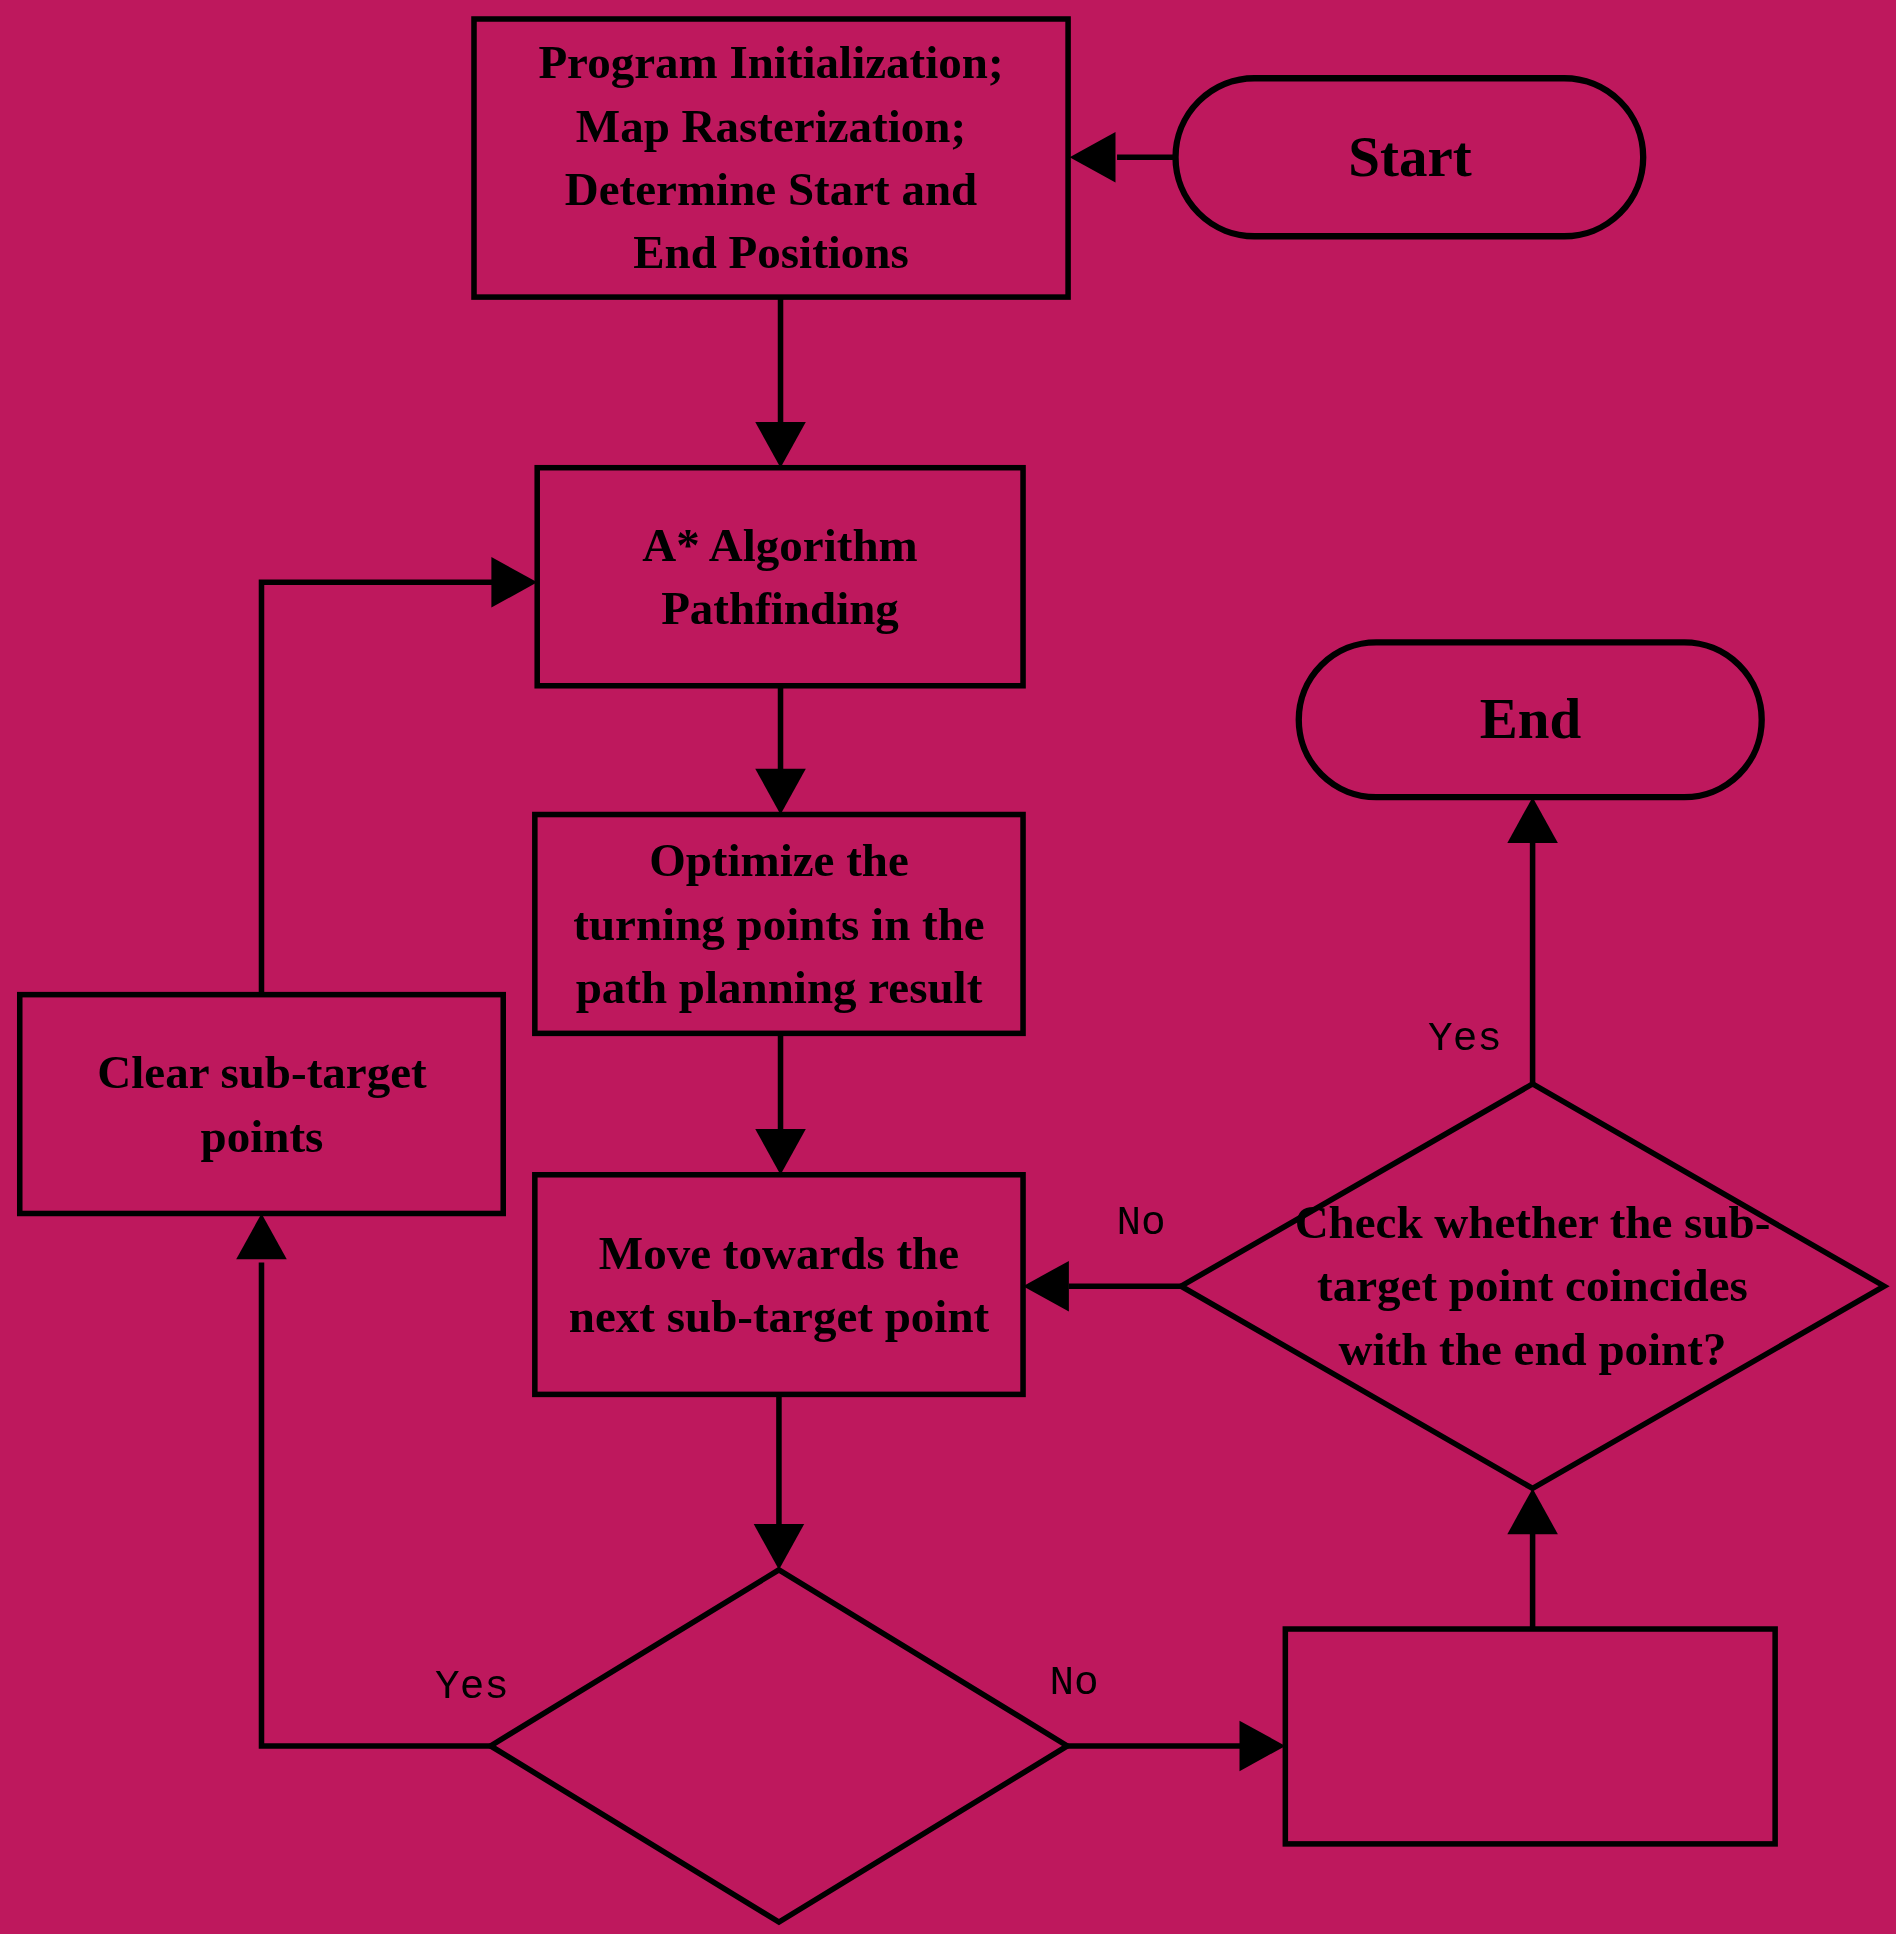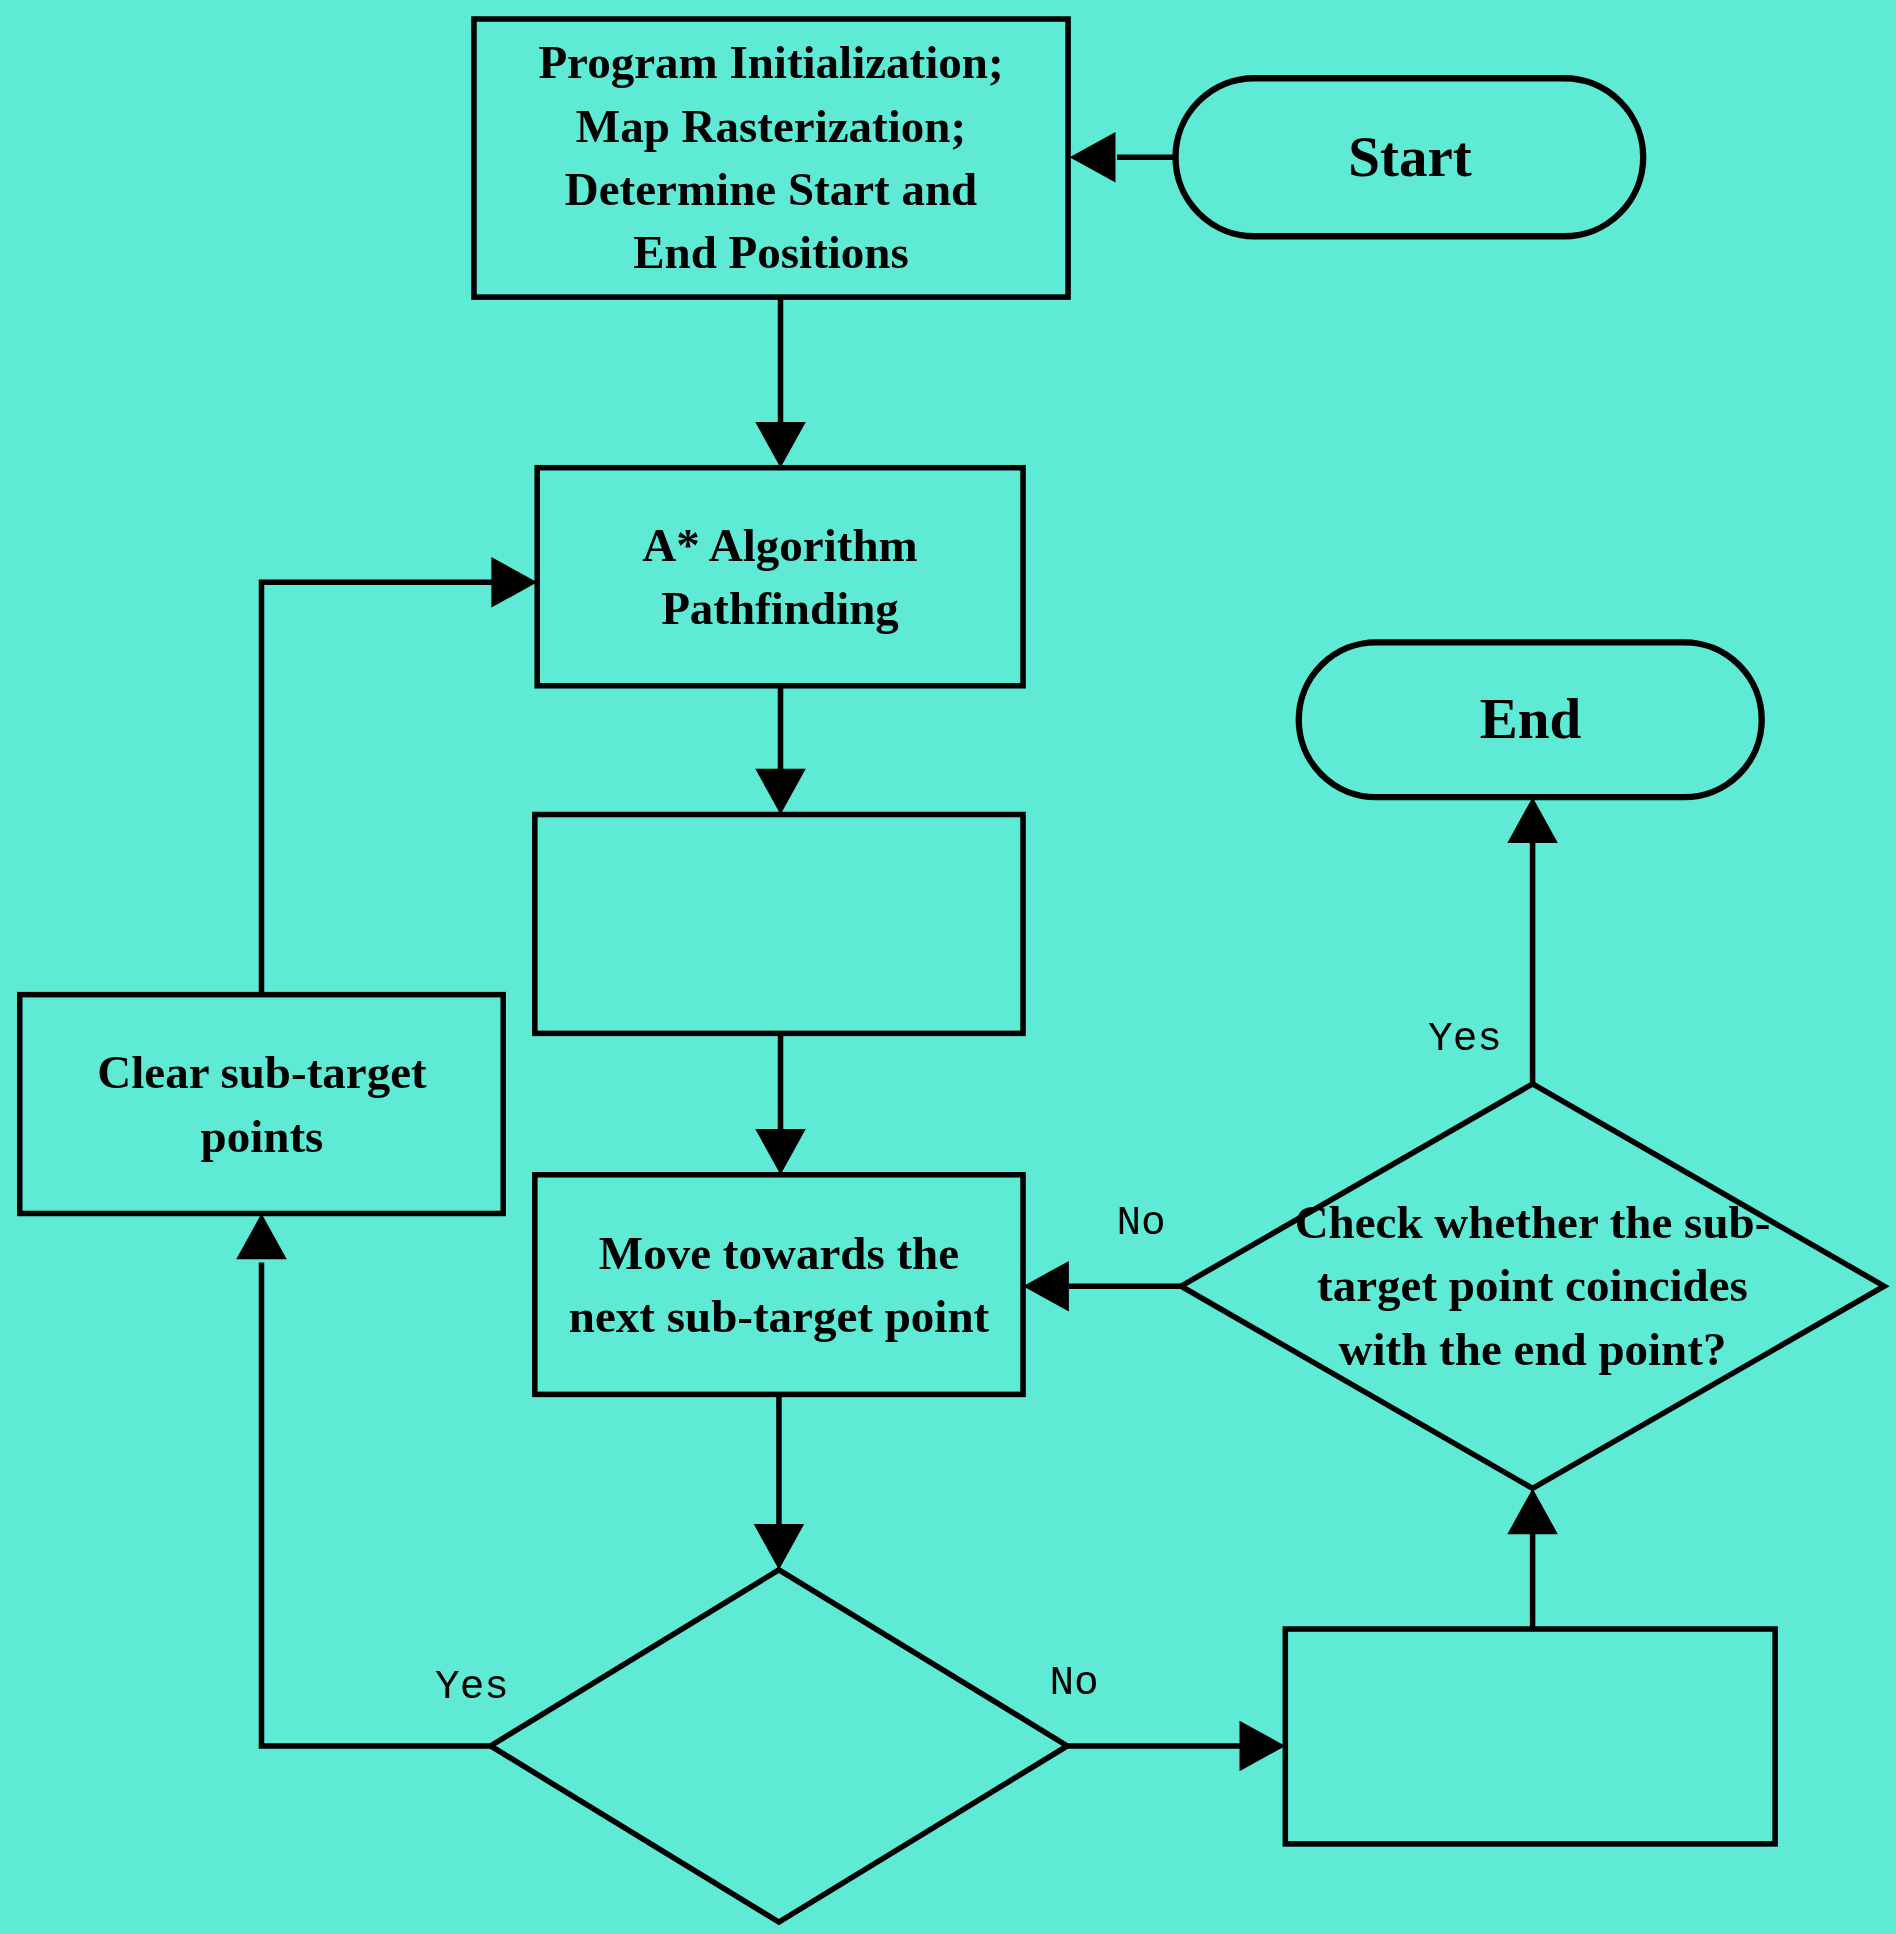--- a/index.html
+++ b/index.html
@@ -1,16 +1,16 @@
 <!DOCTYPE html>
 <html style="font-size:12.6px"><head>
 <meta charset="utf-8">
 <style>
   html,body{margin:0;padding:0;background:#ffffff;}
-  .canvas{position:relative;width:1896px;height:1934px;background:#5eead4;overflow:hidden;}
+  .canvas{position:relative;width:1896px;height:1934px;background:#be185d;overflow:hidden;}
   .canvas svg{position:absolute;left:0;top:0;}
   .node-label{
     position:absolute;display:flex;align-items:center;justify-content:center;
     text-align:center;white-space:pre-line;
     font-family:"Liberation Serif",serif;font-weight:bold;
     font-size:47px;line-height:1.35;color:#000;
   }
   .terminator-label{font-size:57px;}
   .branch-label{
     position:absolute;display:flex;align-items:center;justify-content:center;
@@ -95,20 +95,23 @@
   <div class="node-label" style="left:474px;top:19px;width:594px;height:278px;">Program Initialization;
 Map Rasterization;
 Determine Start and
 End Positions</div>
 
   <div class="node-label" style="left:537px;top:468px;width:486px;height:218px;">A* Algorithm
 Pathfinding</div>
 
   <div class="node-label terminator-label" style="left:1176px;top:78px;width:468px;height:158px;">Start</div>
 
+  <div class="node-label" style="left:535px;top:815px;width:488px;height:219px;">Optimize the
+turning points in the
+path planning result</div>
 
   <div class="node-label" style="left:535px;top:1175px;width:488px;height:220px;">Move towards the
 next sub-target point</div>
 
 
   <div class="node-label" style="left:20px;top:995px;width:484px;height:219px;text-align:center;">Clear sub-target
 points</div>
 
 
   <div class="node-label" style="left:1169px;top:1144px;width:727px;height:284px;">Check whether the sub-

